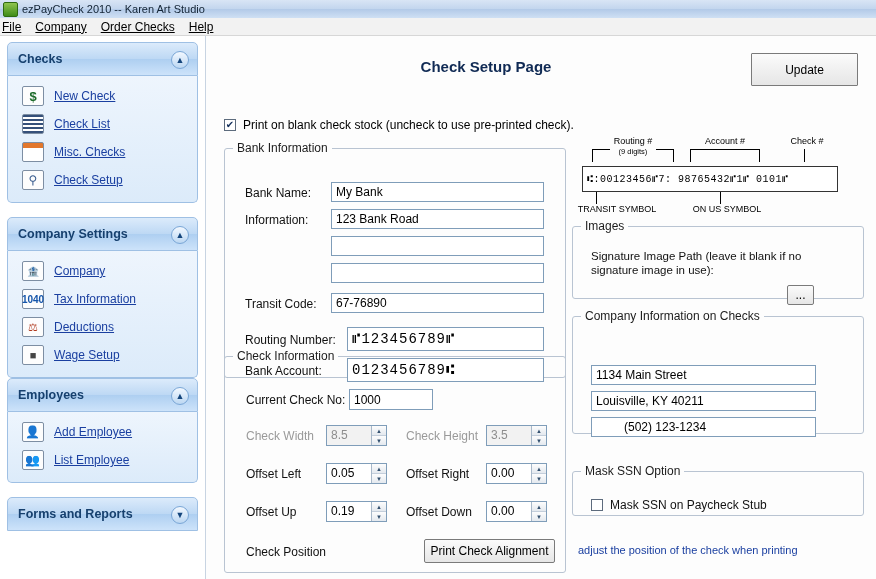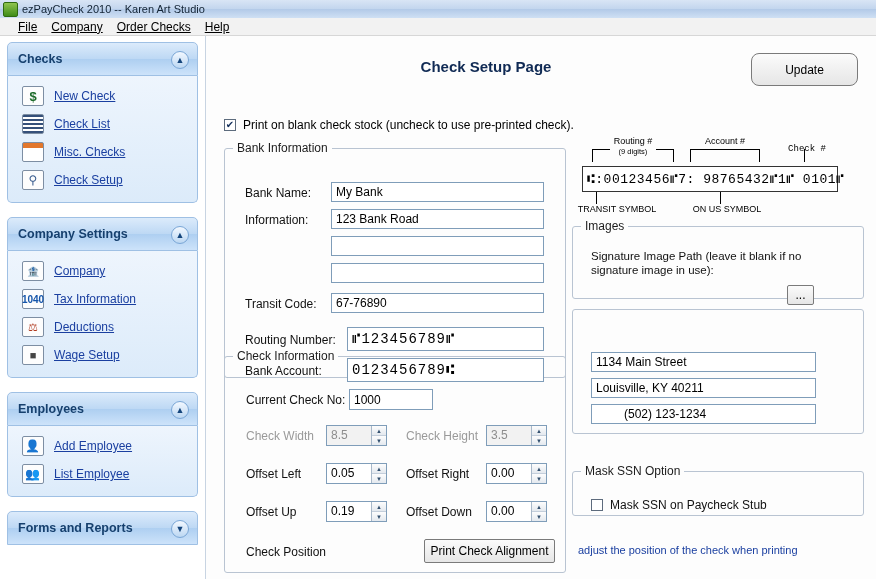--- a/index.html
+++ b/index.html
@@ -21,21 +21,21 @@
     width:13px;height:13px;margin-left:3px;margin-right:4px;
     background:linear-gradient(to bottom,#8fc44f,#3f8c18);
     border:1px solid #2f6a11;border-radius:2px;
   }
   .titlebar .ttl{font-size:11px;color:#123;}
 
   
   .menubar{
     position:absolute;left:0;top:18px;width:876px;height:18px;
     background:#f2f2f2;border-bottom:1px solid #d7d7d7;
-    display:flex;align-items:center;padding-left:18px;box-sizing:border-box;
+    display:flex;align-items:center;padding-left:2px;box-sizing:border-box;
   }
   .menubar .mi{font-size:12px;margin-right:14px;color:#000;}
   .menubar .mi u{text-decoration:underline;}
 
   
   .leftnav{
     position:absolute;left:0;top:36px;width:205px;height:543px;
     background:#ffffff;
   }
   .navgroup{margin:6px 7px 0 7px;}
@@ -80,21 +80,21 @@
     position:absolute;left:205px;top:36px;width:671px;height:543px;
     background:#fdfdfd;border-left:1px solid #c8d4e2;box-sizing:border-box;
   }
   .pagetitle{
     position:absolute;left:0;top:22px;width:560px;text-align:center;
     font-size:15px;font-weight:bold;color:#102a54;
   }
   .updatebtn{
     position:absolute;left:545px;top:17px;width:105px;height:31px;
     background:linear-gradient(to bottom,#fbfbfb,#e6e6e6);
-    border:1px solid #7a7a7a;border-radius:8px;
+    border:1px solid #7a7a7a;border-radius:1px;
     font-size:12px;display:flex;align-items:center;justify-content:center;
   }
   .blankrow{position:absolute;left:18px;top:82px;display:flex;align-items:center;}
   .cb{
     width:12px;height:12px;border:1px solid #5d6b7d;background:#fff;
     display:inline-flex;align-items:center;justify-content:center;
     font-size:10px;color:#14305c;line-height:1;margin-right:7px;box-sizing:border-box;
   }
   .blankrow .txt{font-size:12px;}
 
@@ -147,21 +147,21 @@
     border:1px solid #7a7a7a;border-radius:2px;font-size:12px;
     display:flex;align-items:center;justify-content:center;box-sizing:border-box;
   }
 
   
   .micrbox{
     position:absolute;border:1px solid #333;background:#fff;box-sizing:border-box;
     display:flex;align-items:center;
   }
   .micrtext{
-    font-family:"Liberation Mono",monospace;font-size:13px;letter-spacing:0.5px;
+    font-family:"Liberation Mono",monospace;font-size:10px;letter-spacing:0.5px;
     white-space:nowrap;padding-left:4px;
   }
   .callout{position:absolute;font-size:9px;color:#000;text-align:center;}
   .callout .sub{font-size:7.5px;}
   .cline{position:absolute;background:#000;}
   .note{position:absolute;font-size:11px;color:#1a3fa0;line-height:15px;}
 </style>
 </head>
 <body>
 
@@ -224,21 +224,21 @@
           <span class="nicon ded">⚖</span>
           <span class="lbl">Deductions</span>
         </div>
         <div class="navitem">
           <span class="nicon wage">■</span>
           <span class="lbl">Wage Setup</span>
         </div>
       </div>
     </div>
 
-    <div class="navgroup" style="margin-top:14px;">
+    <div class="navgroup" style="margin-top:0;">
       <div class="navhead">
         <div class="t">Employees</div>
         <div class="chev">▲</div>
       </div>
       <div class="navbody">
         <div class="navitem">
           <span class="nicon addemp">👤</span>
           <span class="lbl">Add Employee</span>
         </div>
         <div class="navitem">
@@ -358,21 +358,21 @@
     </fieldset>
 
     <div style="position:absolute;left:366px;top:100px;width:290px;height:100px;">
       <div class="callout" style="left:18px;top:0;width:86px;">
         <span>Routing #</span><br>
         <span class="sub">(9 digits)</span>
       </div>
       <div class="callout" style="left:115px;top:0;width:76px;">
         <span>Account #</span>
       </div>
-      <div class="callout" style="left:205px;top:8px;width:60px;font-family:Liberation Mono, monospace;">
+      <div class="callout" style="left:205px;top:0;width:60px;">
         <span>Check #</span>
       </div>
 
       <div class="cline" style="left:20px;top:13px;width:18px;height:1px;"></div>
       <div class="cline" style="left:84px;top:13px;width:18px;height:1px;"></div>
       <div class="cline" style="left:20px;top:13px;width:1px;height:13px;"></div>
       <div class="cline" style="left:101px;top:13px;width:1px;height:13px;"></div>
       <div class="cline" style="left:118px;top:13px;width:70px;height:1px;"></div>
       <div class="cline" style="left:118px;top:13px;width:1px;height:13px;"></div>
       <div class="cline" style="left:187px;top:13px;width:1px;height:13px;"></div>
@@ -390,20 +390,21 @@
 
     <fieldset class="gb" style="left:366px;top:183px;width:290px;height:78px;">
       <legend>Images</legend>
       <div class="lbl" style="position:absolute;left:18px;top:16px;width:255px;line-height:14px;font-size:11.5px;">
         <span>Signature Image Path (leave it blank if no signature image in use):</span>
       </div>
       <div class="btn" style="position:absolute;left:214px;top:52px;width:27px;height:20px;">...</div>
     </fieldset>
 
     <fieldset class="gb" style="left:366px;top:273px;width:290px;height:123px;">
+      <legend>Company Information on Checks</legend>
       <input class="inp" style="position: absolute; left: 18px; top: 42px; width: 225px; height: 20px;" value="1134 Main Street">
       <input class="inp" style="position: absolute; left: 18px; top: 68px; width: 225px; height: 20px;" value="Louisville, KY 40211">
       <input class="inp" style="position: absolute; left: 18px; top: 94px; width: 225px; height: 20px; padding-left: 32px;" value="(502) 123-1234">
     </fieldset>
 
     <fieldset class="gb" style="left:366px;top:428px;width:290px;height:50px;">
       <legend>Mask SSN Option</legend>
       <div style="position:absolute;left:18px;top:20px;display:flex;align-items:center;">
         <span class="cb"></span>
         <span class="lbl">Mask SSN on Paycheck Stub</span>

